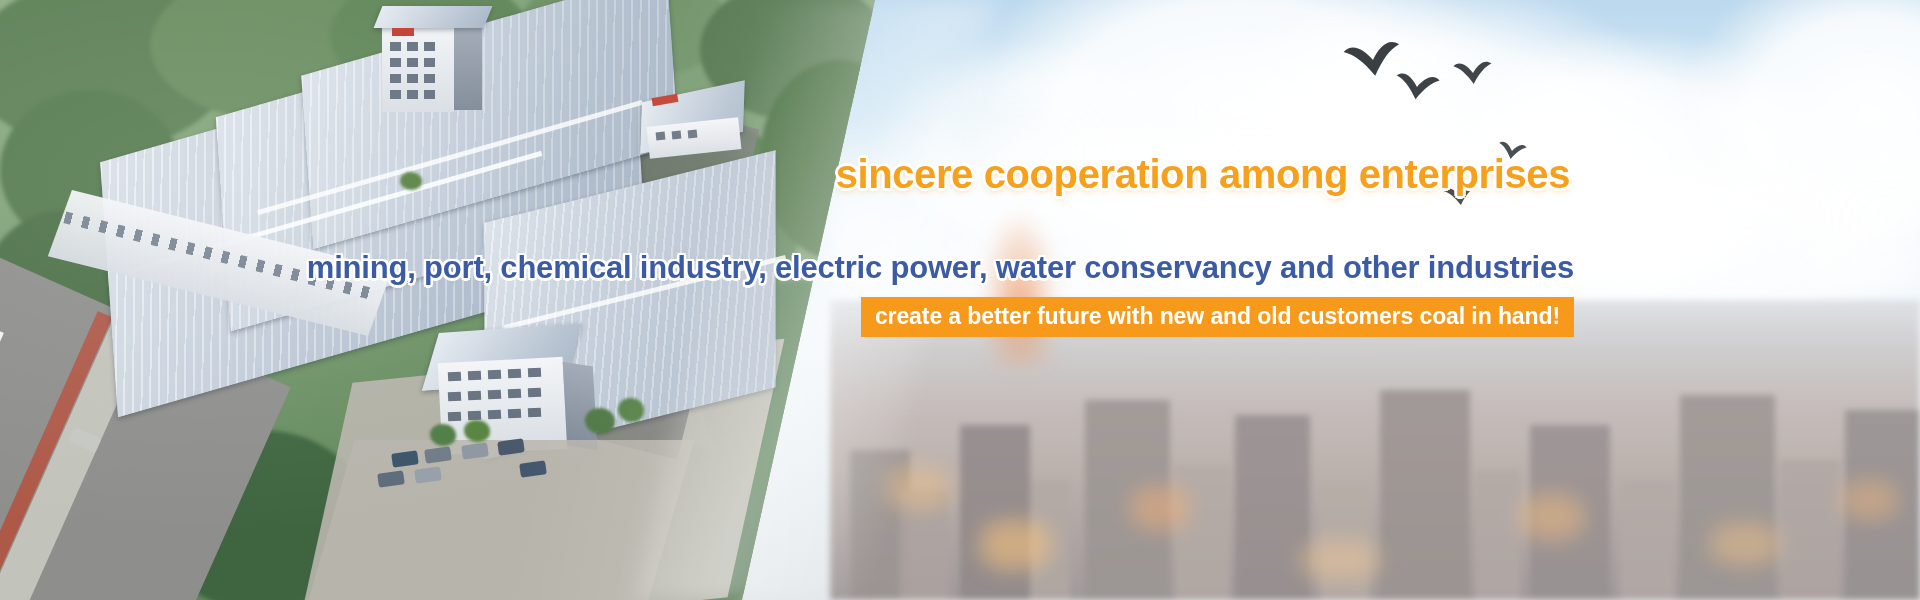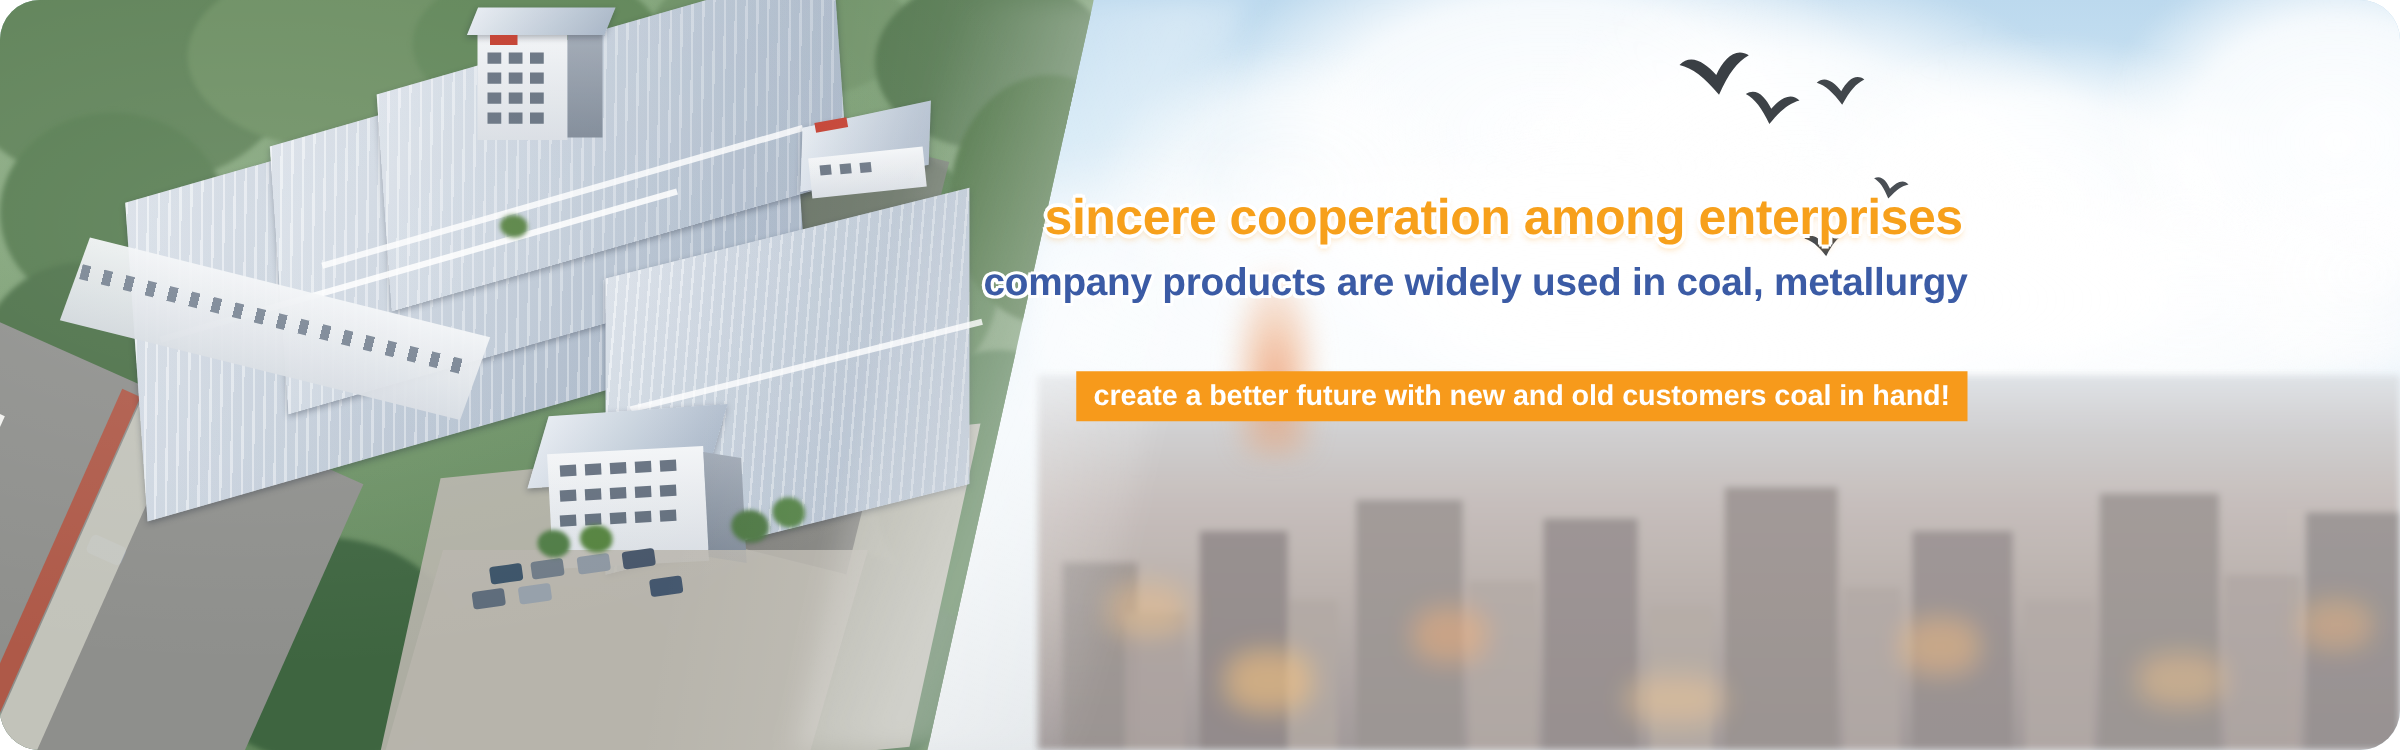--- a/index.html
+++ b/index.html
@@ -4,21 +4,20 @@
 <title>Company Banner</title>
 <style>
   html,body{margin:0;padding:0;background:#fff;}
   body{font-family:"Liberation Sans",sans-serif;}
 
   #banner{
     position:relative;
     width:1920px;height:600px;
     overflow:hidden;
     background:#cfe2f0;
-    border-radius:32px;
   }
 
   
   .sky{
     position:absolute;inset:0;
     background:
       linear-gradient(180deg,#bcd9ee 0%, #cde5f4 18%, #e2eff9 38%, #f2f8fc 55%, #eef3f6 70%, #e3e7ea 100%);
   }
   .cloudlayer{position:absolute;inset:0;overflow:hidden;}
   .cloud{
@@ -369,21 +368,21 @@
   </div>
   <div class="bird" style="left:1443px;top:183px;transform:rotate(-6deg);">
     <svg width="34" height="26" viewBox="0 0 60 44" aria-hidden="true">
       <path d="M2 10 C12 2, 22 10, 30 22 C38 10, 48 2, 58 10 C48 14, 40 22, 30 38 C20 22, 12 14, 2 10 Z" fill="#464b51"></path>
     </svg>
   </div>
 
   <div class="copy">
     <div class="headline">sincere cooperation among enterprises</div>
 
-    <div class="sub sub1">company products are widely used in coal, metallurgy</div>
-
+
+    <div class="sub sub2">mining, port, chemical industry, electric power, water conservancy and other industries</div>
 
     <div class="ctaWrap">
       <span class="cta">create a better future with new and old customers coal in hand!</span>
     </div>
   </div>
 
 </div>
 
 </body></html>

